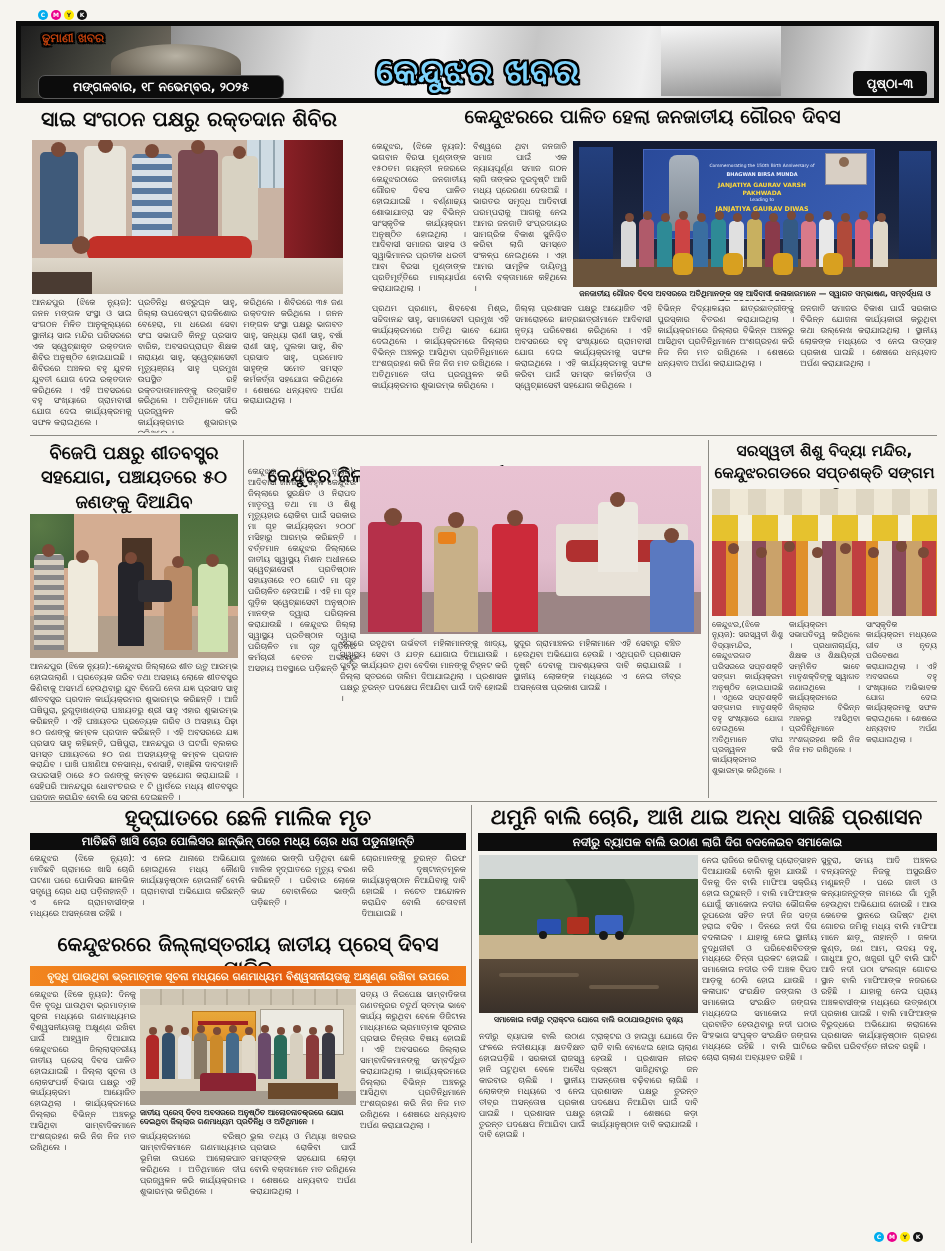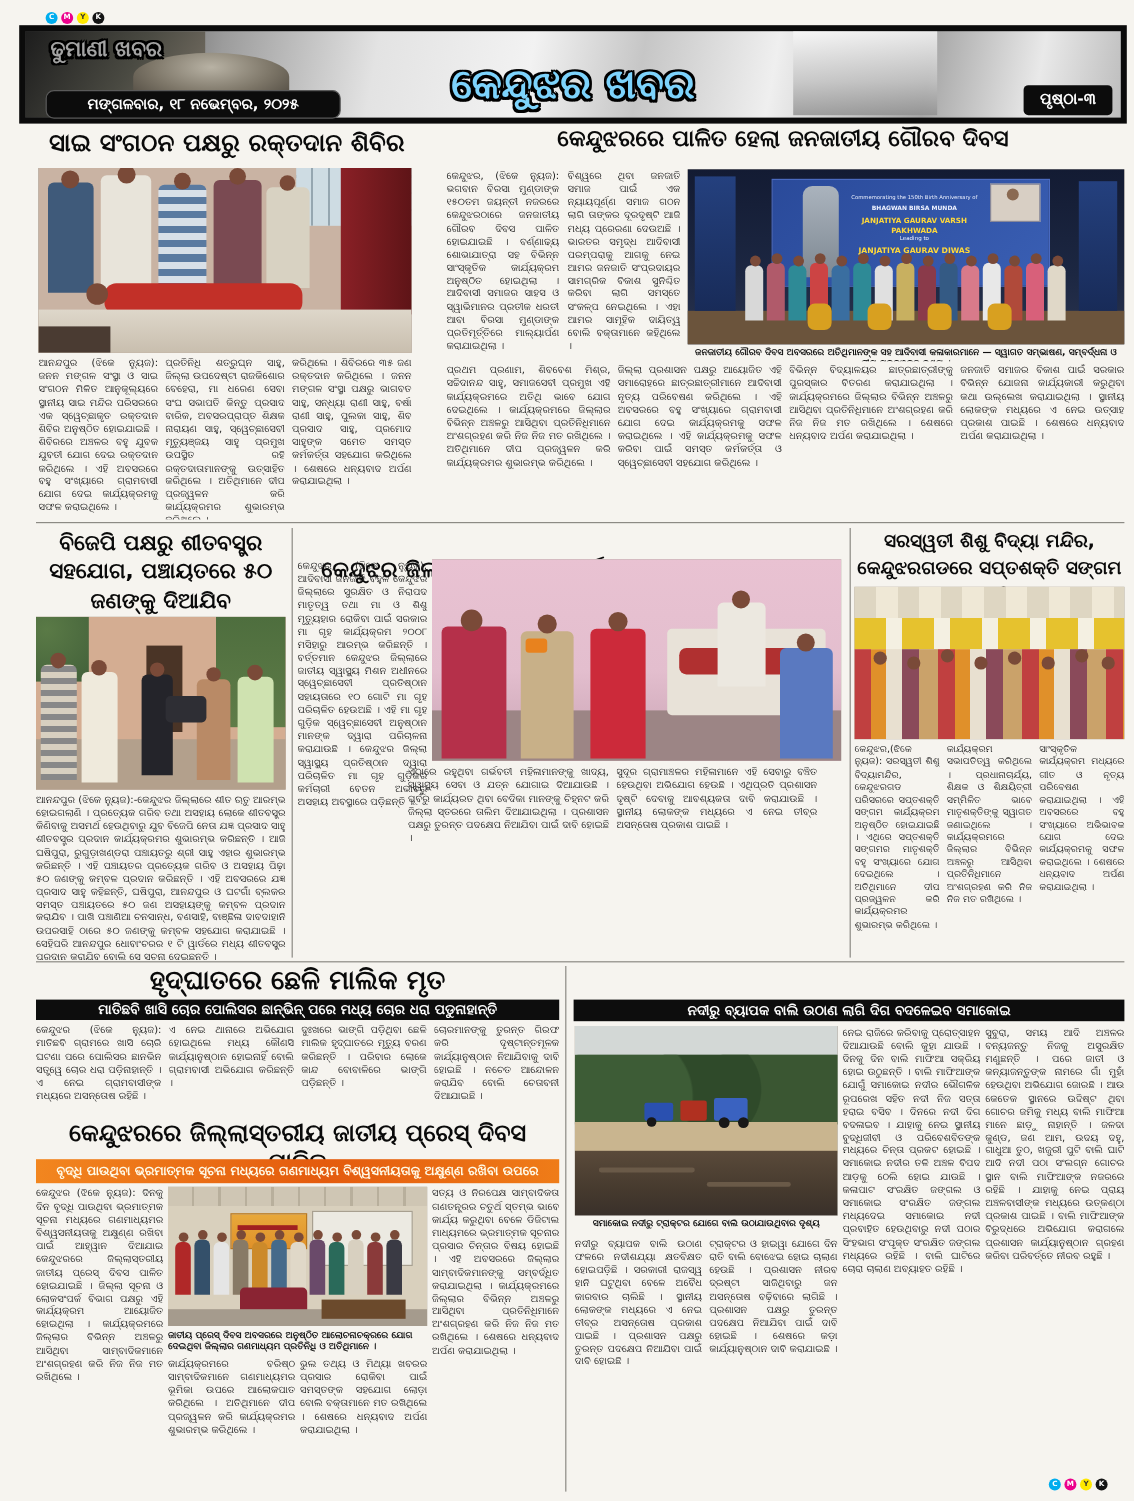--- a/index.html
+++ b/index.html
@@ -40,21 +40,21 @@
     <span class="dotY">Y</span>
     <span class="dotK">K</span>
   </div>
 
   <div class="ab mast" style="left:18px;top:23px;width:919px;height:78px;">
     <div class="mastbg">
       <div class="ab" style="left:0;top:0;width:150px;height:72px;background:linear-gradient(120deg,#1d1d1d,#4a4a42 55%,#7c7468);"></div>
       <div class="ab" style="left:90px;top:18px;width:130px;height:40px;background:radial-gradient(ellipse at 50% 30%,#b8b2a4 0%,#7d7668 55%,#4b453c 100%);border-radius:50% 50% 0 0;"></div>
       <div class="ab" style="left:640px;top:0;width:120px;height:70px;background:linear-gradient(180deg,#fafafa,#c2c2c2 60%,#8f8f8f);opacity:.8;"></div>
     </div>
-    <div class="ab masttitle" style="left:24px;top:8px;font-size:18px;color:#a3a3a3;">ଢୁମାଣୀ ଖବର</div>
+    <div class="ab masttitle" style="left:24px;top:8px;font-size:12px;color:#c2410c;">ଢୁମାଣୀ ଖବର</div>
     <div class="ab masttitle" style="left:0;right:0;top:28px;text-align:center;font-size:34px;">କେନ୍ଦୁଝର ଖବର</div>
     <div class="ab" style="left:20px;top:52px;width:244px;height:22px;background:#0c0c0c;border:1px solid #5a5a5a;border-radius:7px;color:#ffffff;font-size:12.5px;font-weight:700;text-align:center;line-height:22px;">ମଙ୍ଗଳବାର, ୧୮ ନଭେମ୍ବର, ୨୦୨୫</div>
     <div class="ab" style="right:10px;top:48px;width:74px;height:25px;background:#0c0c0c;border-radius:4px;color:#ffffff;font-size:13px;font-weight:700;text-align:center;line-height:25px;">ପୃଷ୍ଠା-୩</div>
   </div>
 
   <div class="ab hl" style="left:30px;top:107px;width:318px;font-size:20.5px;">ସାଇ ସଂଗଠନ ପକ୍ଷରୁ ରକ୍ତଦାନ ଶିବିର</div>
   <div class="photo" style="left:32px;top:140px;width:311px;height:154px;">
     <div class="ph" style="inset:0;background:#c9b3a3;"></div>
     <div class="ph" style="left:215px;top:0;width:96px;height:48px;background:repeating-linear-gradient(90deg,#cfe0ea 0 12px,#8fa5b2 12px 14px),repeating-linear-gradient(0deg,#cfe0ea 0 12px,#8fa5b2 12px 14px);opacity:.9;"></div>
     <div class="ph" style="left:252px;top:0;width:59px;height:122px;background:linear-gradient(90deg,#8a2026,#5e1417);"></div>
@@ -259,20 +259,21 @@
     <div class="ph" style="left:0;bottom:0;width:216px;height:14px;background:#a59b8d;"></div>
     <div class="ph" style="left:128px;bottom:6px;width:70px;height:16px;background:#6b4a2c;"></div>
   </div>
   <div class="ab caption" style="left:140px;top:1108px;width:216px;height:21px;text-align:left;">ଜାତୀୟ ପ୍ରେସ୍ ଦିବସ ଅବସରରେ ଅନୁଷ୍ଠିତ ଆଲୋଚନାଚକ୍ରରେ ଯୋଗ ଦେଇଥିବା ଜିଲ୍ଲାର ଗଣମାଧ୍ୟମ ପ୍ରତିନିଧି ଓ ଅତିଥିମାନେ ।</div>
   <div class="ab bodytxt" style="left:140px;top:1131px;width:106px;height:112px;">କାର୍ଯ୍ୟକ୍ରମରେ ବରିଷ୍ଠ ସାମ୍ବାଦିକମାନେ ଗଣମାଧ୍ୟମର ଭୂମିକା ଉପରେ ଆଲୋକପାତ କରିଥିଲେ । ଅତିଥିମାନେ ଦୀପ ପ୍ରଜ୍ୱଳନ କରି କାର୍ଯ୍ୟକ୍ରମର ଶୁଭାରମ୍ଭ କରିଥିଲେ ।</div>
   <div class="ab bodytxt" style="left:250px;top:1131px;width:106px;height:112px;">ଭୁଲ ତଥ୍ୟ ଓ ମିଥ୍ୟା ଖବରର ପ୍ରସାର ରୋକିବା ପାଇଁ ସମସ୍ତଙ୍କ ସହଯୋଗ ଲୋଡ଼ା ବୋଲି ବକ୍ତାମାନେ ମତ ରଖିଥିଲେ । ଶେଷରେ ଧନ୍ୟବାଦ ଅର୍ପଣ କରାଯାଇଥିଲା ।</div>
   <div class="ab bodytxt" style="left:360px;top:989px;width:106px;height:254px;">ସତ୍ୟ ଓ ନିରପେକ୍ଷ ସାମ୍ବାଦିକତା ଗଣତନ୍ତ୍ରର ଚତୁର୍ଥ ସ୍ତମ୍ଭ ଭାବେ କାର୍ଯ୍ୟ କରୁଥିବା ବେଳେ ଡିଜିଟାଲ ମାଧ୍ୟମରେ ଭ୍ରମାତ୍ମକ ସୂଚନାର ପ୍ରସାର ଚିନ୍ତାର ବିଷୟ ହୋଇଛି । ଏହି ଅବସରରେ ଜିଲ୍ଲାର ସାମ୍ବାଦିକମାନଙ୍କୁ ସମ୍ବର୍ଦ୍ଧିତ କରାଯାଇଥିଲା । କାର୍ଯ୍ୟକ୍ରମରେ ଜିଲ୍ଲାର ବିଭିନ୍ନ ଅଞ୍ଚଳରୁ ଆସିଥିବା ପ୍ରତିନିଧିମାନେ ଅଂଶଗ୍ରହଣ କରି ନିଜ ନିଜ ମତ ରଖିଥିଲେ । ଶେଷରେ ଧନ୍ୟବାଦ ଅର୍ପଣ କରାଯାଇଥିଲା ।</div>
 
   <div class="ab rule" style="left:471px;top:805px;width:1px;height:438px;"></div>
 
+  <div class="ab hl" style="left:476px;top:805px;width:461px;font-size:21px;">ଥମୁନି ବାଲି ଚୋରି, ଆଖି ଥାଇ ଅନ୍ଧ ସାଜିଛି ପ୍ରଶାସନ</div>
   <div class="ab barblack" style="left:478px;top:833px;width:459px;height:18px;font-size:11.5px;line-height:18px;">ନଦୀରୁ ବ୍ୟାପକ ବାଲି ଉଠାଣ ଲାଗି ଦିଗ ବଦଳେଇବ ସମାକୋଇ</div>
   <div class="photo" style="left:479px;top:855px;width:219px;height:158px;">
     <div class="ph" style="inset:0;background:#d3d8d6;"></div>
     <div class="ph" style="left:0;top:24px;width:219px;height:58px;background:radial-gradient(circle at 20% 60%,#3d5c36 0 30%,transparent 31%),radial-gradient(circle at 50% 50%,#2f4a2a 0 40%,transparent 41%),radial-gradient(circle at 80% 60%,#3a5632 0 35%,transparent 36%),linear-gradient(180deg,#44603c,#33512e);"></div>
     <div class="ph" style="left:0;top:80px;width:219px;height:26px;background:#c9b58f;"></div>
     <div class="ph" style="left:0;top:104px;width:219px;height:54px;background:linear-gradient(180deg,#5a4a3a,#463a2e 60%,#39302a);"></div>
     <div class="ph" style="left:20px;top:118px;width:80px;height:4px;background:#6a5a48;border-radius:2px;"></div>
     <div class="ph" style="left:110px;top:130px;width:70px;height:4px;background:#6a5a48;border-radius:2px;"></div>
     <div class="ph" style="left:58px;top:64px;width:24px;height:15px;background:#2a50b0;border-radius:2px;"></div>
     <div class="ph" style="left:88px;top:62px;width:22px;height:17px;background:#b03020;border-radius:2px;"></div>

